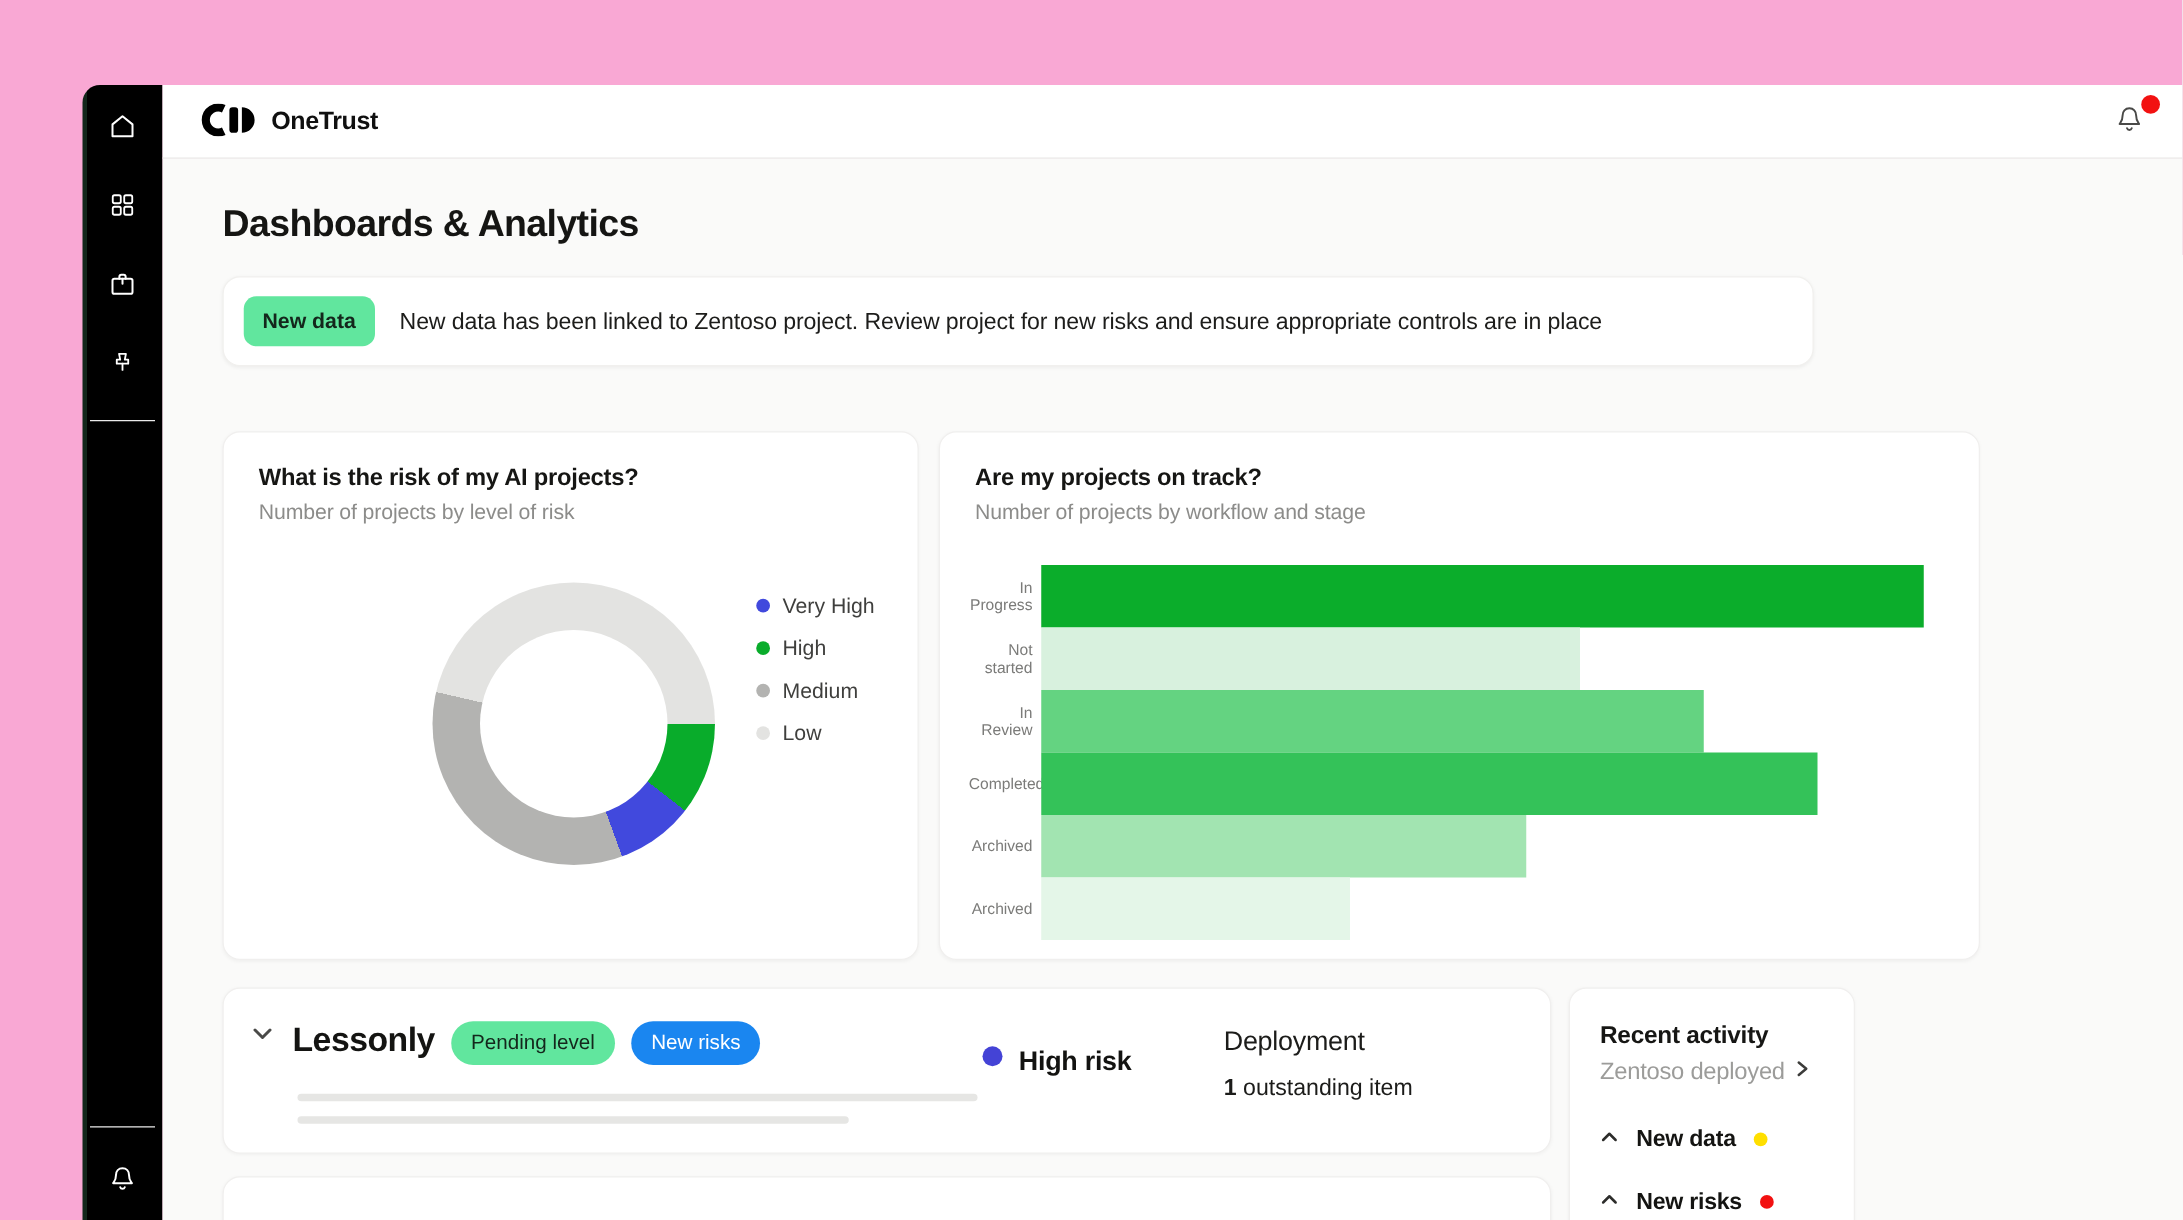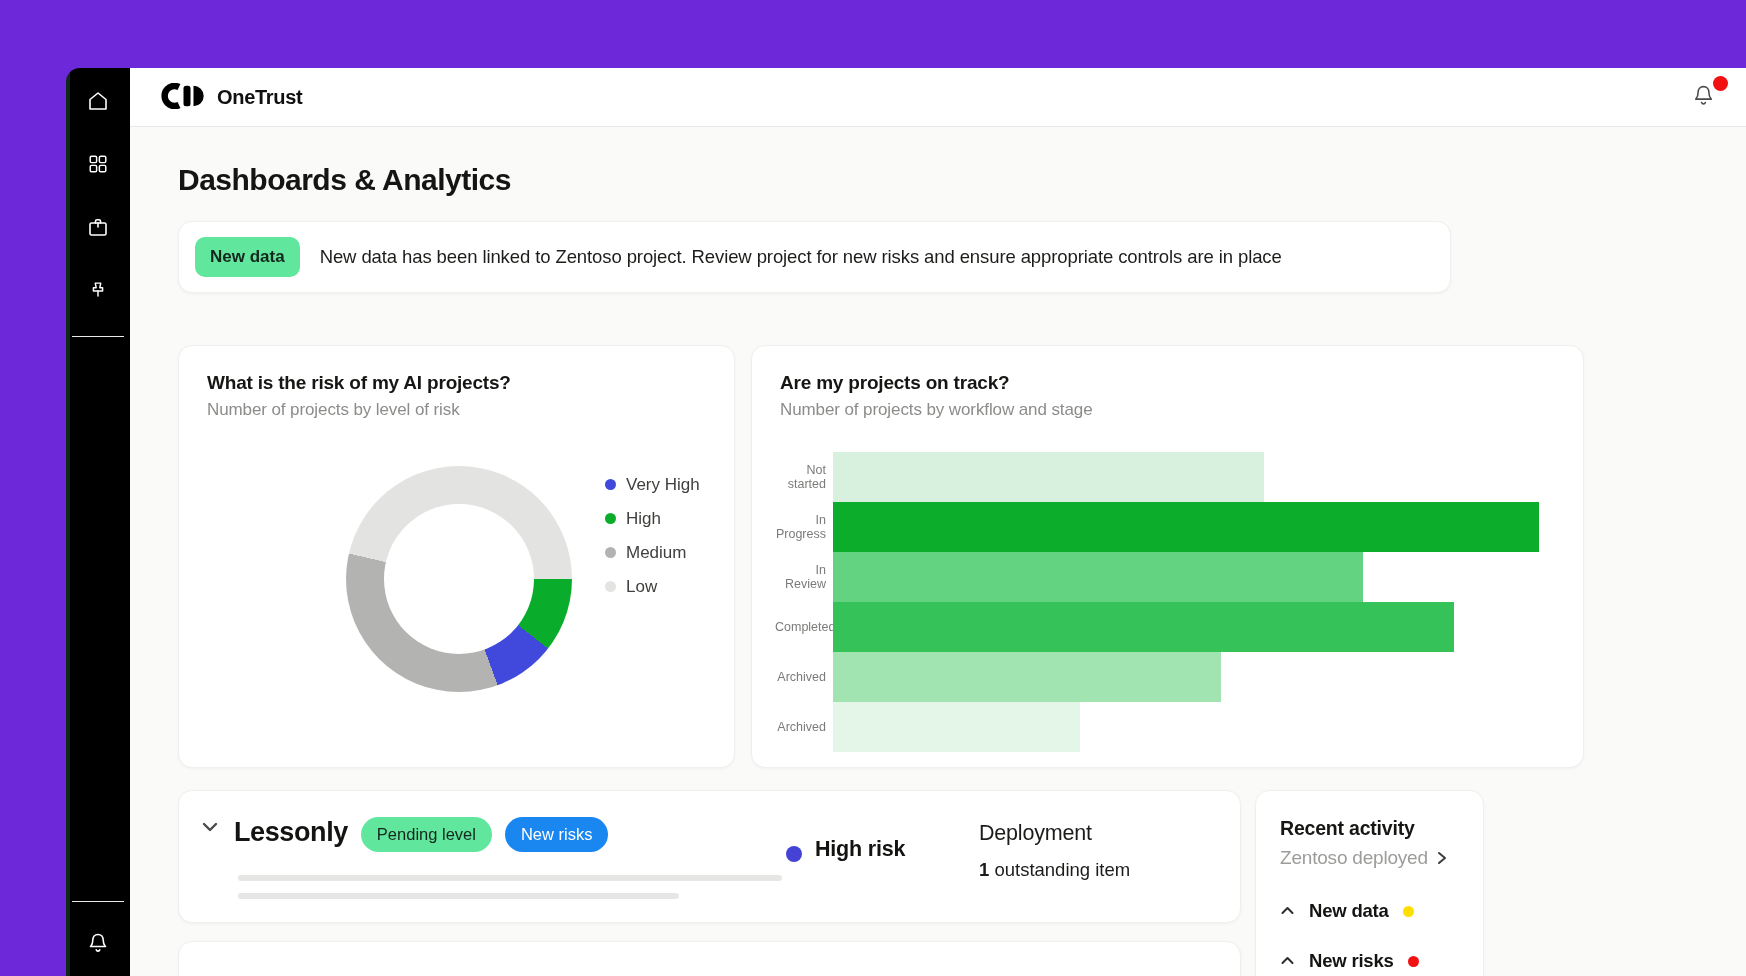--- a/index.html
+++ b/index.html
@@ -1,19 +1,19 @@
 <!DOCTYPE html>
 <html><head>
 <meta charset="utf-8">
 <style>
   html,body{margin:0;padding:0;background:#f0efed;}
   *{box-sizing:border-box;}
   .stage{
     position:relative;width:1746px;height:976px;overflow:hidden;
-    background:#6d28d9;font-family:"Liberation Sans","DejaVu Sans",sans-serif;
+    background:#f9a8d4;font-family:"Liberation Sans","DejaVu Sans",sans-serif;
     color:#1a1a18;
   }
   
   .sidebar{
     position:absolute;left:66px;top:68px;width:64px;bottom:0;
     background:linear-gradient(90deg,var(--sidebar-edge) 0 4px,var(--sidebar) 4px);
     border-radius:14px 0 0 0;
     display:flex;flex-direction:column;align-items:center;padding-top:16px;
   }
   .side-btn{
@@ -67,32 +67,32 @@
   .project-card{position:relative;width:1063px;height:133px;}
   .proj-head{position:absolute;left:20px;top:26px;display:flex;align-items:flex-start;gap:13px;}
   .chev-btn{background:none;border:none;cursor:pointer;padding:0;width:22px;height:22px;display:flex;align-items:center;justify-content:center;}
   .proj-name{font-size:27px;font-weight:700;letter-spacing:-.4px;color:#141412;background:none;border:none;padding:0;cursor:pointer;font-family:inherit;}
   .pill{border-radius:999px;font-size:16.5px;font-weight:500;padding:8px 16px;white-space:nowrap;border:none;cursor:pointer;font-family:inherit;}
   .pill-mint{background:var(--mint);color:#14271c;}
   .pill-blue{background:var(--blue-pill);color:#fff;}
   .skel{position:absolute;left:59px;height:6px;border-radius:4px;background:#e6e6e4;}
   .skel-1{top:84px;width:544px;}
   .skel-2{top:102px;width:441px;}
-  .risk{position:absolute;left:607px;top:46px;display:flex;align-items:flex-end;gap:13px;}
+  .risk{position:absolute;left:607px;top:46px;display:flex;align-items:flex-start;gap:13px;}
   .risk .dot{width:16px;height:16px;border-radius:50%;background:var(--risk-dot);}
   .risk .lbl{font-size:21.5px;font-weight:700;letter-spacing:-.2px;color:#131311;}
   .stagecol{position:absolute;left:800px;top:30px;}
   .stage-name{font-size:21.5px;color:#1c1c1a;letter-spacing:-.2px;}
   .stage-sub{margin-top:13px;font-size:18.5px;color:#1c1c1a;}
   .stage-sub b{font-weight:700;}
   .next-card{margin-top:18px;width:1063px;height:80px;}
   
   .activity-card{width:229px;min-height:380px;padding:26px 24px;}
   .act-title{margin:0;font-size:19.5px;font-weight:700;letter-spacing:-.2px;color:#161614;}
-  .act-link{display:flex;align-items:flex-end;gap:7px;margin-top:7px;background:none;border:none;padding:0;cursor:pointer;font-family:inherit;}
+  .act-link{display:flex;align-items:flex-start;gap:7px;margin-top:7px;background:none;border:none;padding:0;cursor:pointer;font-family:inherit;}
   .act-link .txt{font-size:19px;color:#9c9c9a;letter-spacing:-.2px;}
   .act-items{list-style:none;margin:30px 0 0 0;padding:0;}
   .act-items li{display:flex;align-items:center;gap:14px;height:24px;margin-bottom:26px;cursor:pointer;}
   .act-items .lbl{font-size:18.5px;font-weight:700;letter-spacing:-.2px;color:#141412;}
   .act-items .adot{width:11px;height:11px;border-radius:50%;flex:0 0 auto;}
   .chevron-up-svg{stroke:#2d2d2b;fill:none;stroke-width:2;stroke-linecap:round;stroke-linejoin:round;}
 </style>
 </head>
 <body>
 
@@ -206,27 +206,27 @@
     <span class="lbl">Low</span>
   </li>
 </ul>
       </article>
 
       <article class="card card-bars">
         <h2>Are my projects on track?</h2>
         <p class="sub">Number of projects by workflow and stage</p>
         <div class="bars" id="bars">
   <div class="brow">
+    <span class="blabel">In Progress</span>
+    <div class="bbar" style="width: 706px; background: rgb(11, 173, 43);"></div>
+  </div>
+
+  <div class="brow">
     <span class="blabel">Not started</span>
     <div class="bbar" style="width: 431px; background: rgb(216, 241, 222);"></div>
-  </div>
-
-  <div class="brow">
-    <span class="blabel">In Progress</span>
-    <div class="bbar" style="width: 706px; background: rgb(11, 173, 43);"></div>
   </div>
 
   <div class="brow">
     <span class="blabel">In Review</span>
     <div class="bbar" style="width: 530px; background: rgb(100, 211, 129);"></div>
   </div>
 
   <div class="brow">
     <span class="blabel">Completed</span>
     <div class="bbar" style="width: 621px; background: rgb(52, 194, 89);"></div>

